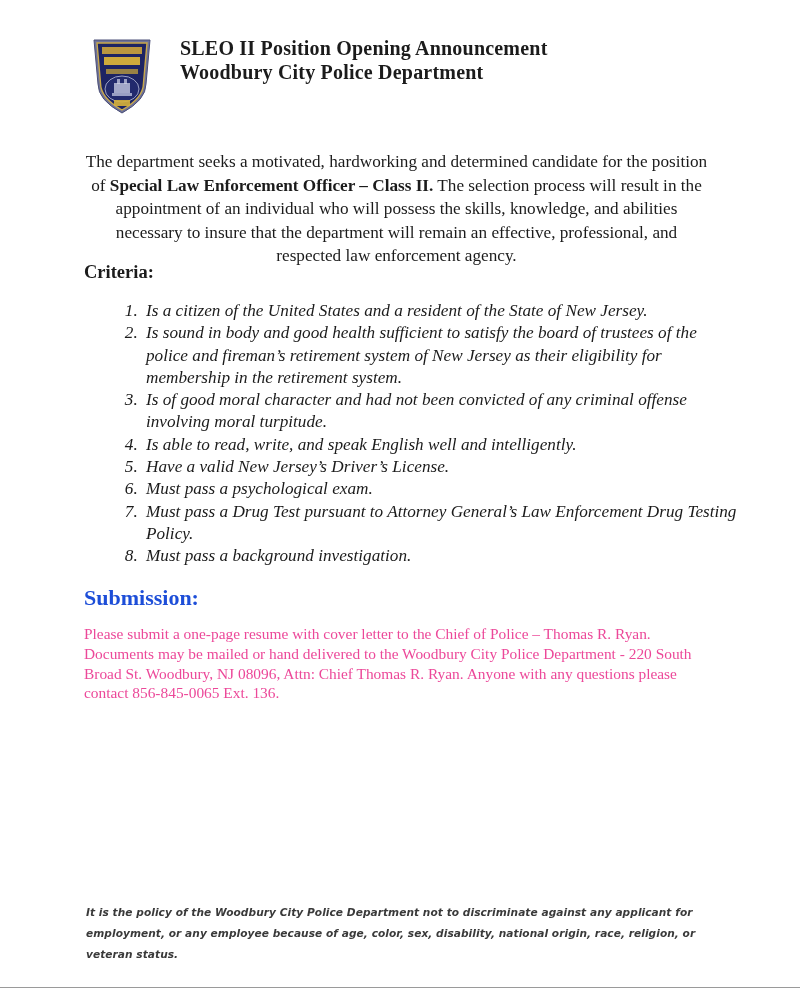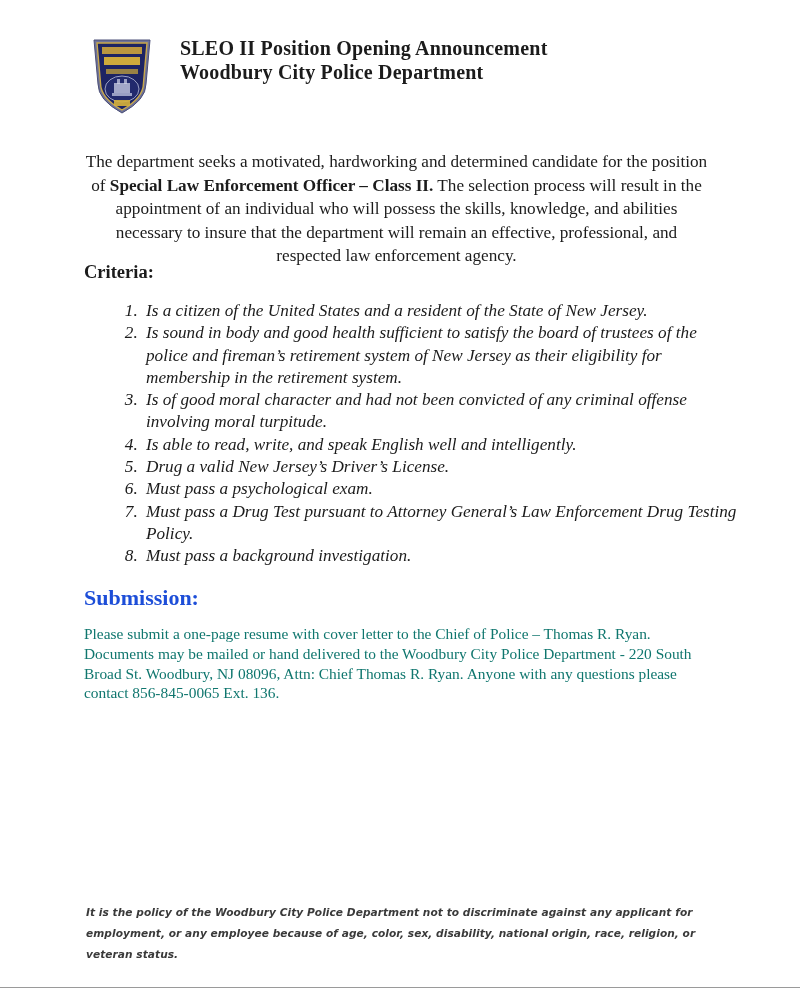--- a/index.html
+++ b/index.html
@@ -109,21 +109,21 @@
     font-weight: bold;
     color: #1d4ed8;
   }
   .submission-body {
     position: absolute;
     left: 84px;
     top: 609px;
     width: 628px;
     font-size: 15.4px;
     line-height: 19.6px;
-    color: #0f766e;
+    color: #ec4899;
   }
 
   
   .footer {
     position: absolute;
     left: 86px;
     top: 891px;
     width: 625px;
     font-family: "DejaVu Sans", "Liberation Sans", sans-serif;
     font-style: italic;
@@ -166,21 +166,21 @@
 
   <p class="intro"><span>The department seeks a motivated, hardworking and determined candidate for the position of </span><b>Special Law Enforcement Officer – Class II.</b><span> The selection process will result in the appointment of an individual who will possess the skills, knowledge, and abilities necessary to insure that the department will remain an effective, professional, and respected law enforcement agency.</span></p>
 
   <div class="criteria-heading">Criteria:</div>
 
   <ol class="criteria-list">
     <li>Is a citizen of the United States and a resident of the State of New Jersey.</li>
     <li>Is sound in body and good health sufficient to satisfy the board of trustees of the police and fireman’s retirement system of New Jersey as their eligibility for membership in the retirement system.</li>
     <li>Is of good moral character and had not been convicted of any criminal offense involving moral turpitude.</li>
     <li>Is able to read, write, and speak English well and intelligently.</li>
-    <li>Drug a valid New Jersey’s Driver’s License.</li>
+    <li>Have a valid New Jersey’s Driver’s License.</li>
     <li>Must pass a psychological exam.</li>
     <li>Must pass a Drug Test pursuant to Attorney General’s Law Enforcement Drug Testing Policy.</li>
     <li>Must pass a background investigation.</li>
   </ol>
 
   <div class="submission-heading">Submission:</div>
 
   <p class="submission-body">Please submit a one-page resume with cover letter to the Chief of Police – Thomas R. Ryan. Documents may be mailed or hand delivered to the Woodbury City Police Department - 220 South Broad St. Woodbury, NJ 08096, Attn: Chief Thomas R. Ryan. Anyone with any questions please contact 856-845-0065 Ext. 136.</p>
 
   <p class="footer">It is the policy of the Woodbury City Police Department not to discriminate against any applicant for employment, or any employee because of age, color, sex, disability, national origin, race, religion, or veteran status.</p>

